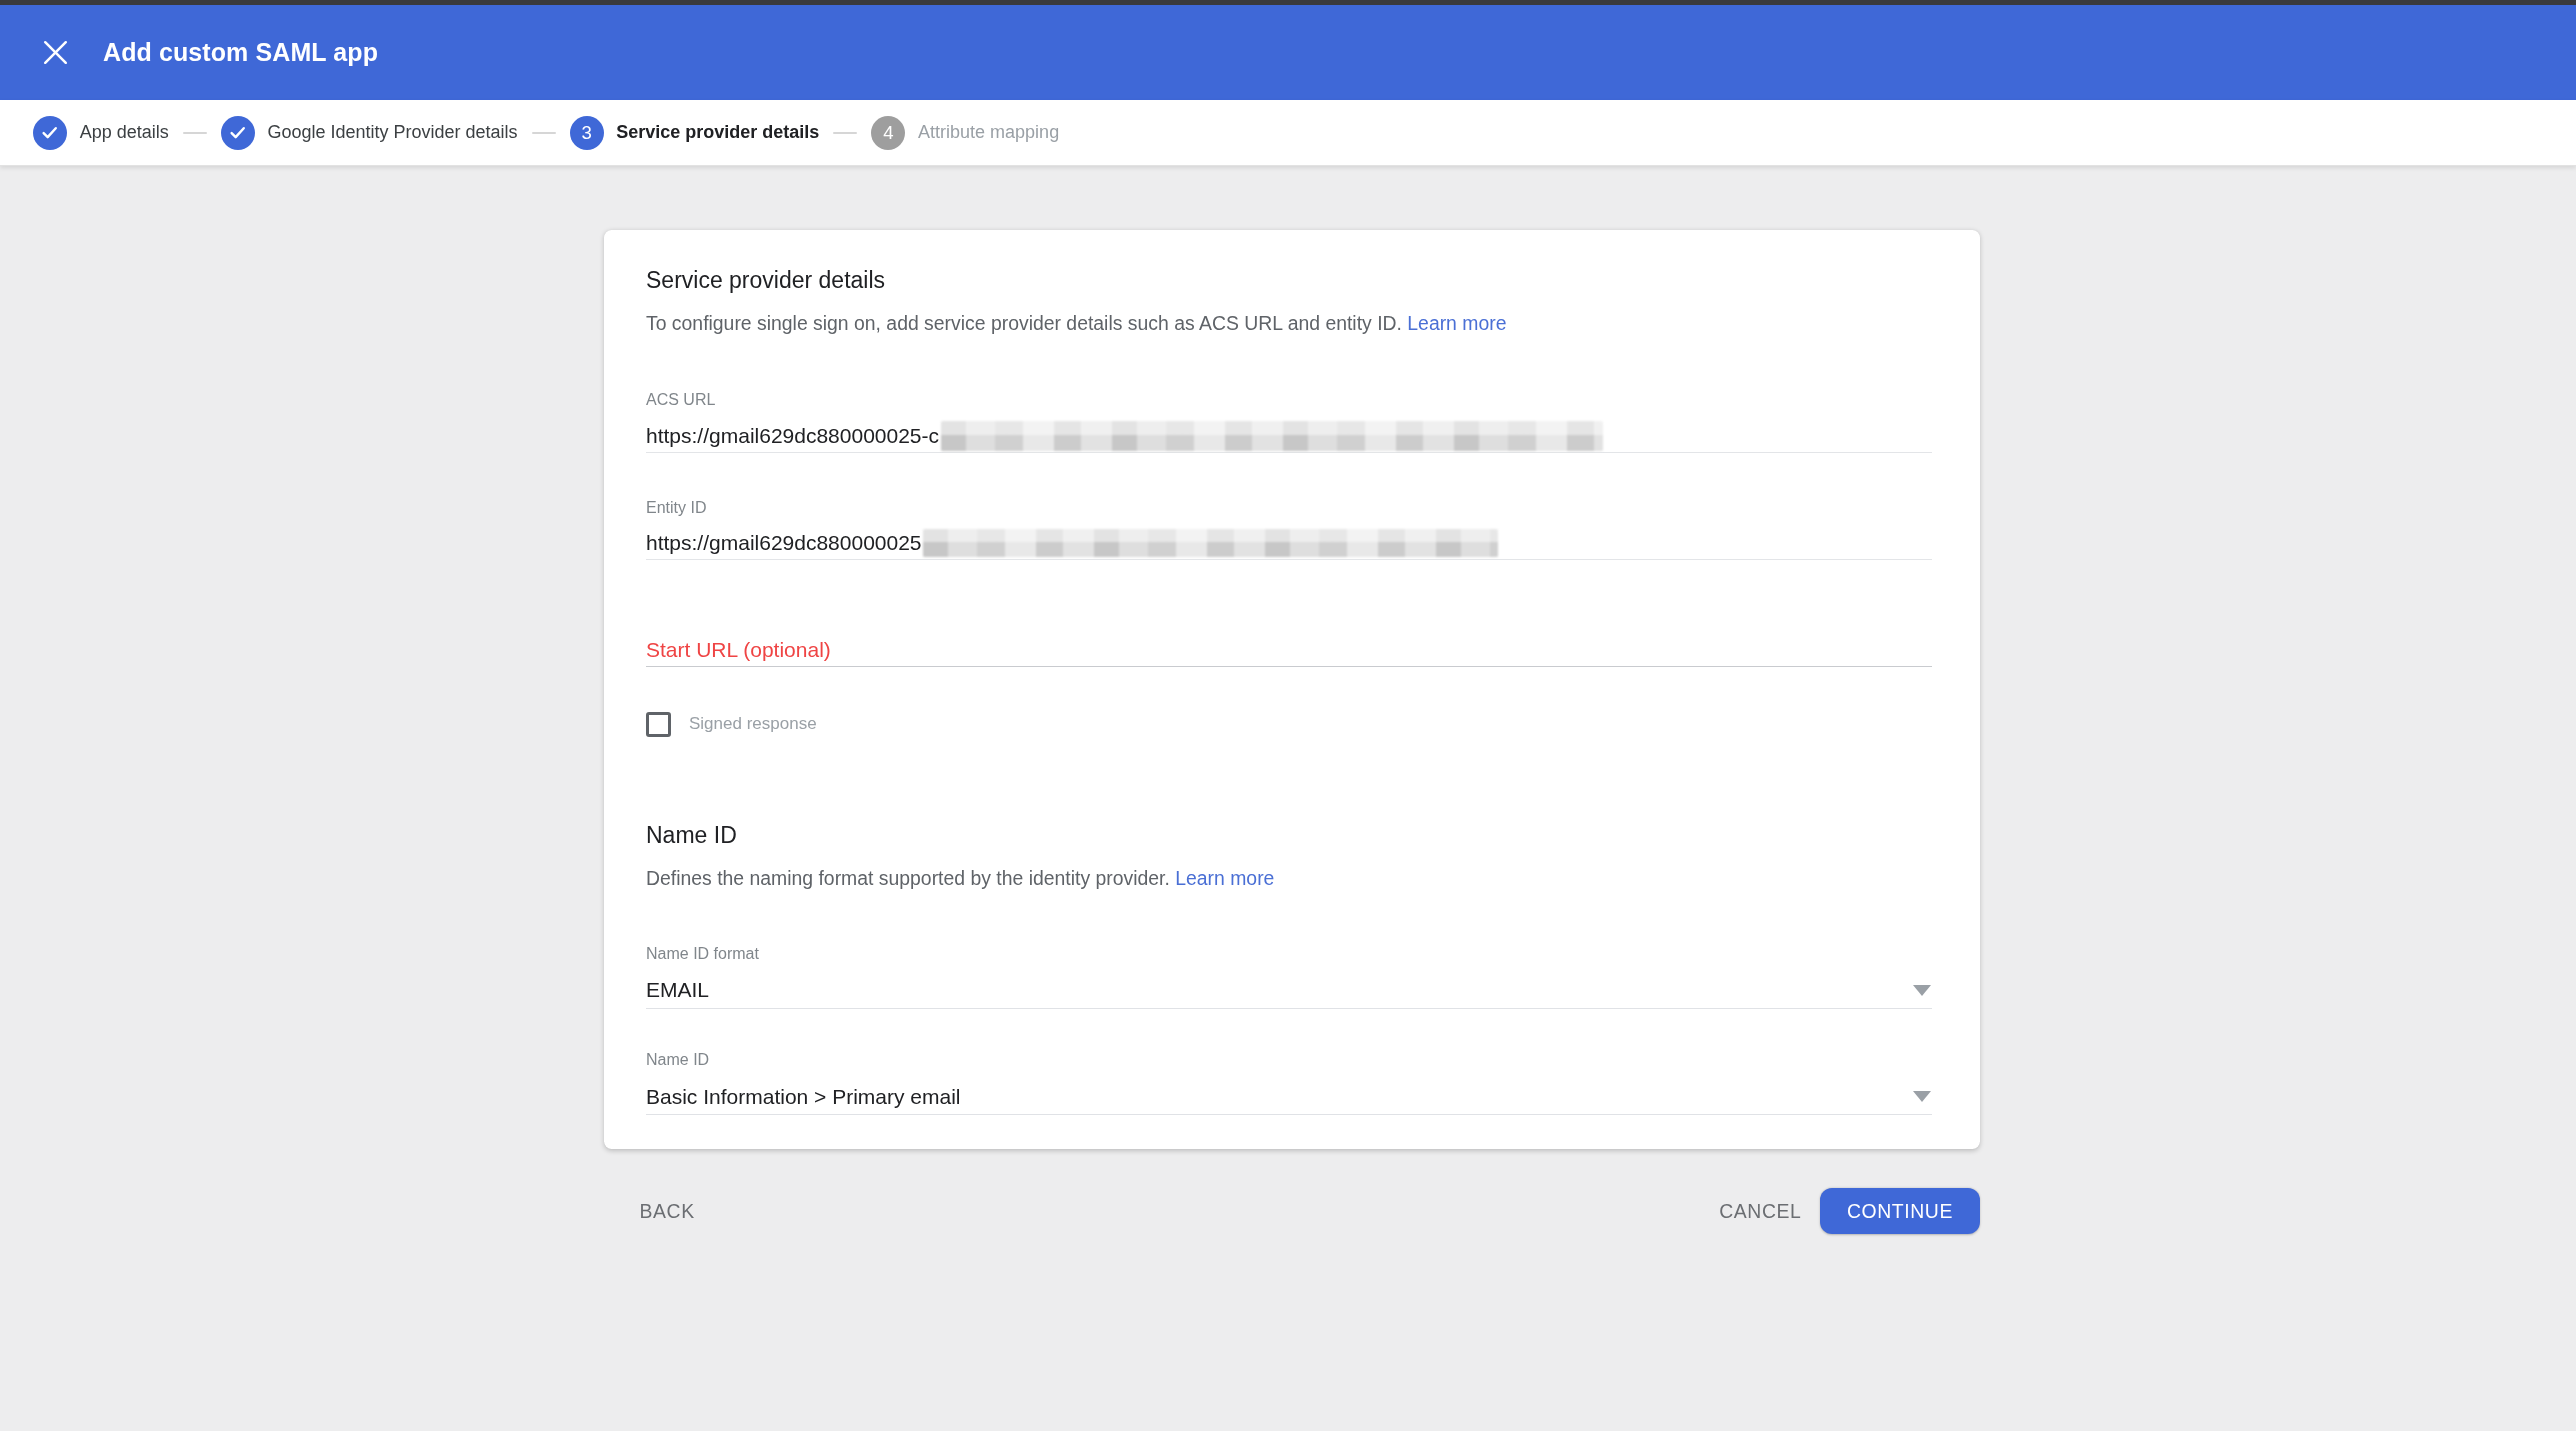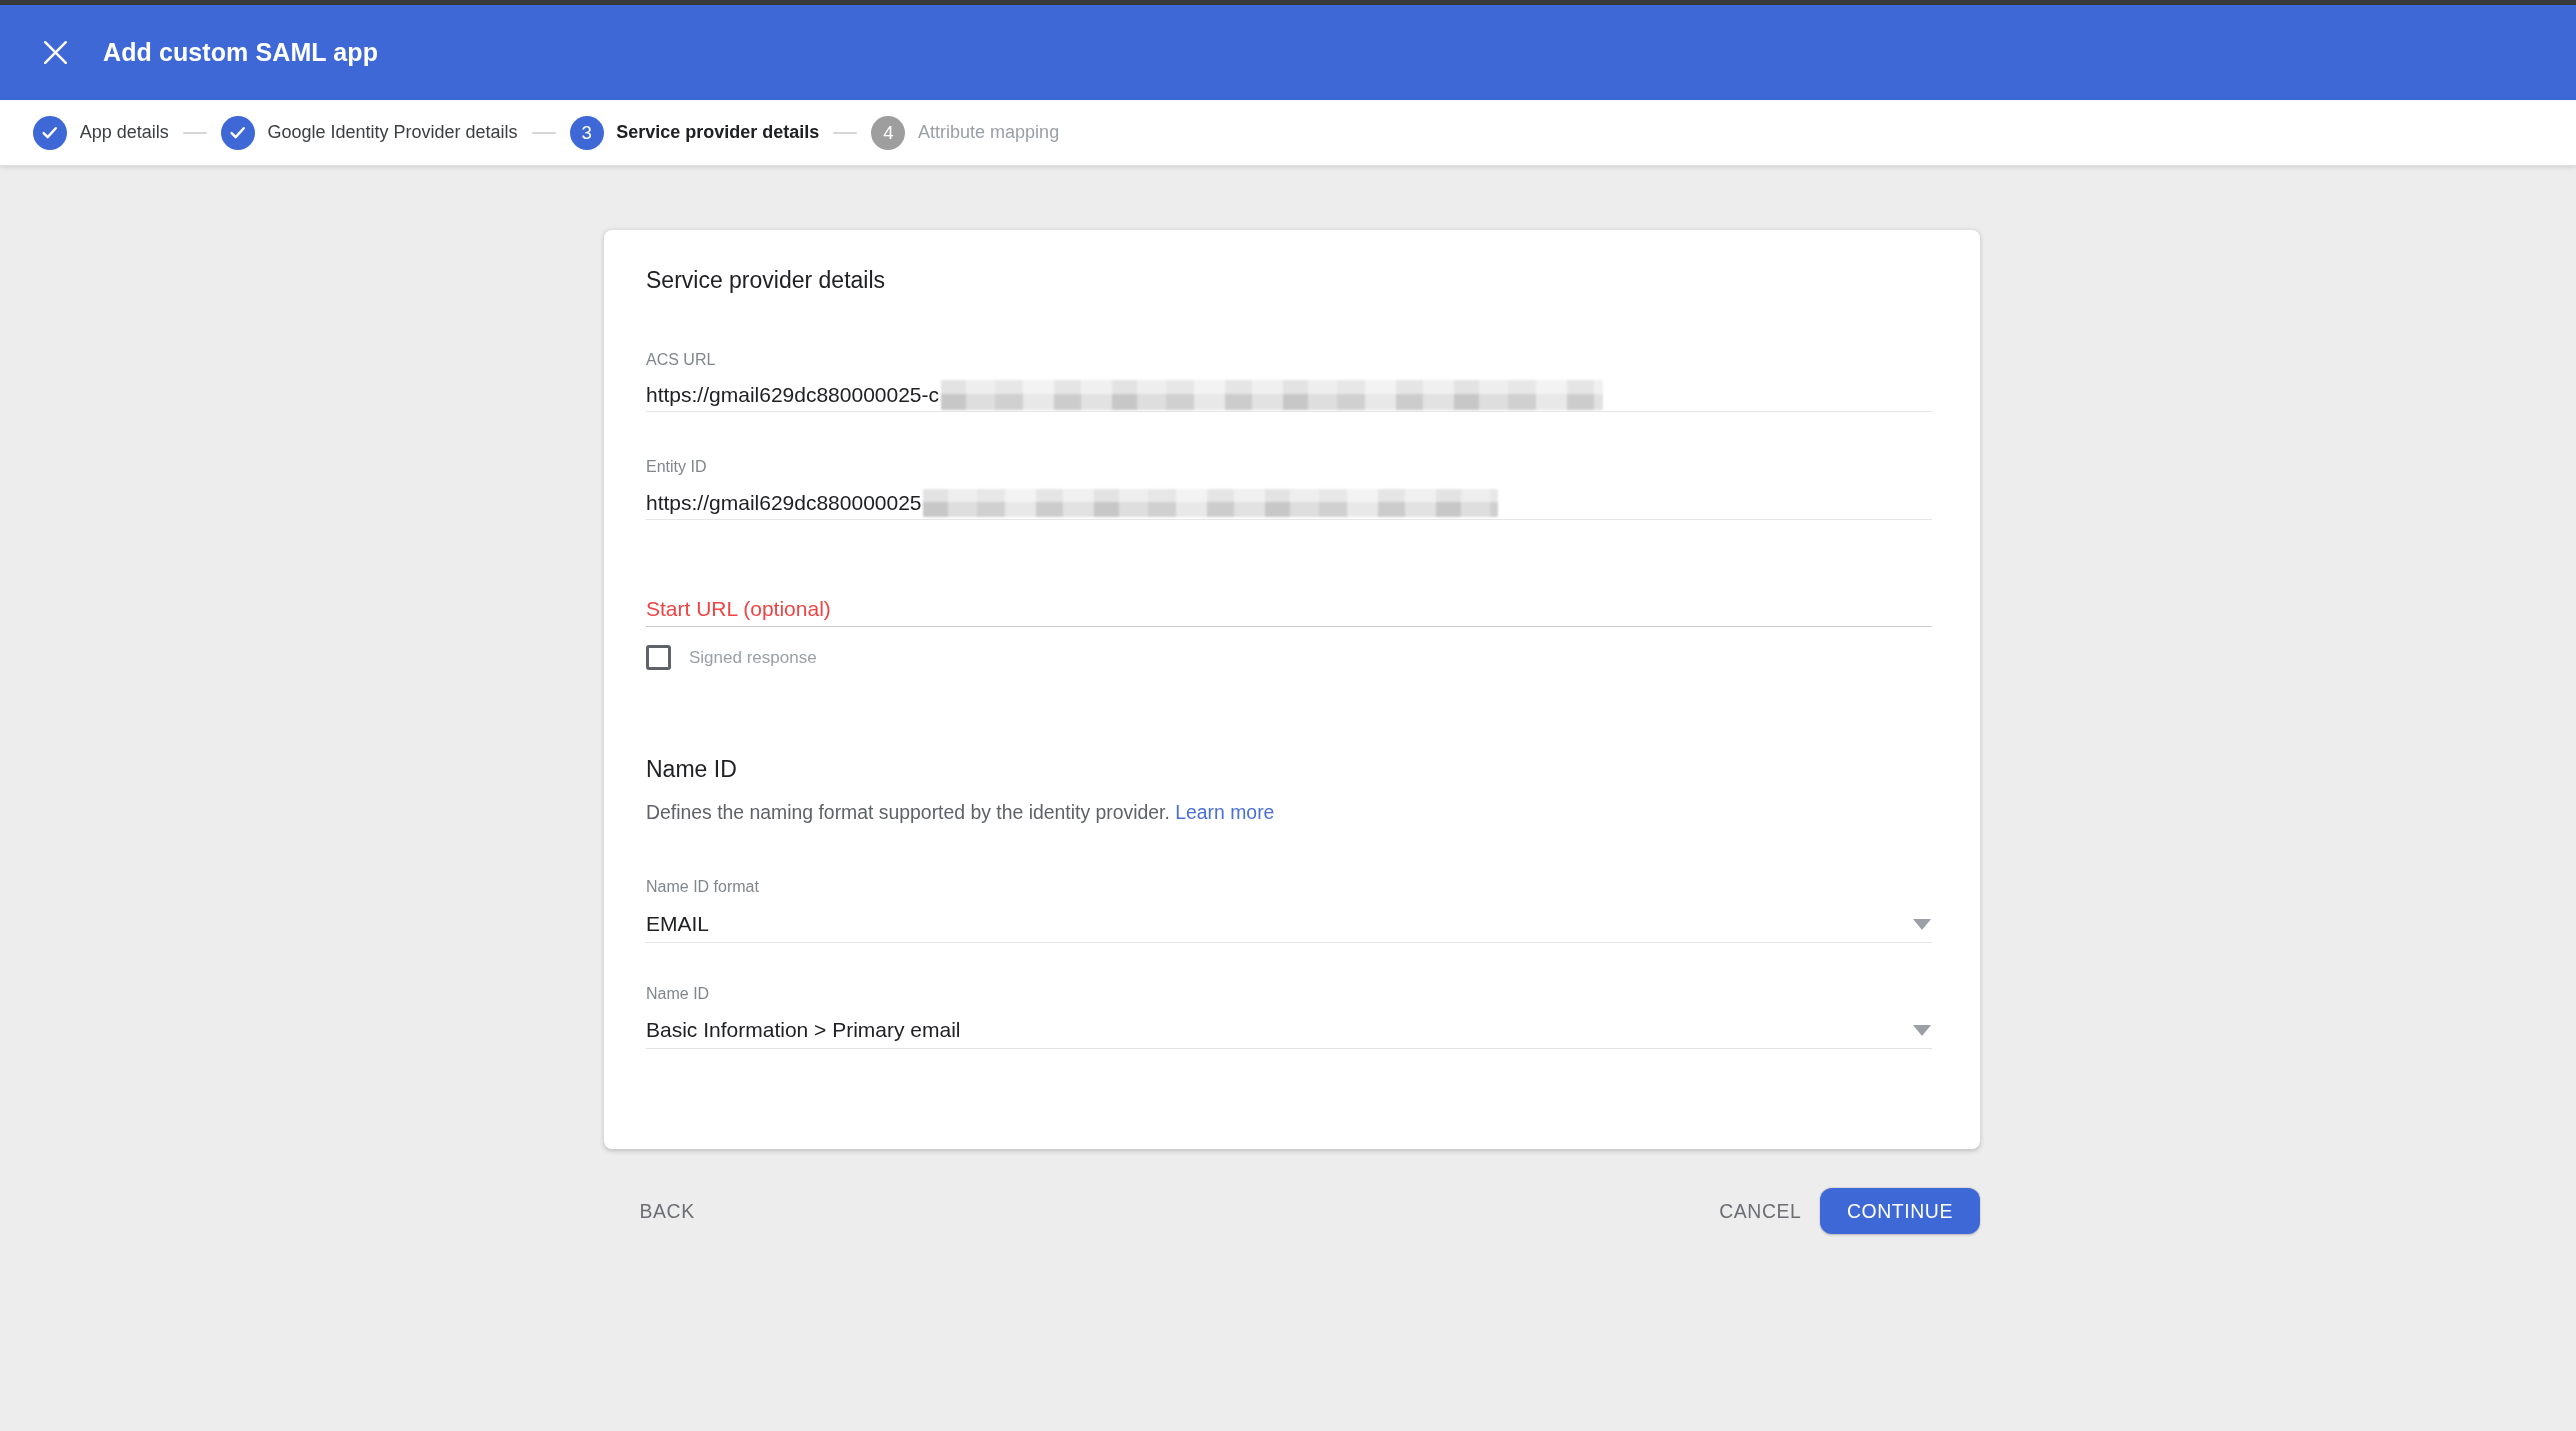--- a/index.html
+++ b/index.html
@@ -87,21 +87,21 @@
       repeating-linear-gradient(90deg,
         #c7c7c7 0 25px, #dedede 25px 54px, #d0d0d0 54px 82px,
         #e8e8e8 82px 113px, #cccccc 113px 140px, #e2e2e2 140px 171px),
       #d9d9d9;
     filter:blur(1px);
   }
   .mt-acs { margin-top:57px; }
   .mt-entity { margin-top:46px; }
   .start-row { margin-top:73px; height:34px; border-bottom:1.5px solid #c9cbcf; display:flex; align-items:center; }
 
-  .check-row { margin-top:16px; display:flex; align-items:center; height:30px; }
+  .check-row { margin-top:42px; display:flex; align-items:center; height:30px; }
   .checkbox {
     width:25px; height:25px; border:3px solid #5f6368; border-radius:3px;
     background:#fff; cursor:pointer; flex:0 0 auto;
   }
   .check-label { margin-left:18px; font-size:17px; color:#9aa0a6; }
 
   .nameid-h { margin-top:83px; }
   .mt-nif { margin-top:55px; }
   .mt-ni { margin-top:42px; }
   .select-row {
@@ -189,20 +189,24 @@
   <div class="step">
     <div class="step-circle upcoming">4</div>
     <span class="step-label dim">Attribute mapping</span>
   </div>
 
 </nav>
 
 <main class="card">
 
   <h2>Service provider details</h2>
+  <p class="desc">
+    <span>To configure single sign on, add service provider details such as ACS URL and entity ID.</span>
+    <a class="link">Learn more</a>
+  </p>
 
   <div class="field-label mt-acs">ACS URL</div>
   <div class="field-value-row">
     <span class="field-value">https://gmail629dc880000025-c</span>
     <div class="redact" style="width:662px;"></div>
   </div>
 
   <div class="field-label mt-entity">Entity ID</div>
   <div class="field-value-row">
     <span class="field-value">https://gmail629dc880000025</span>

